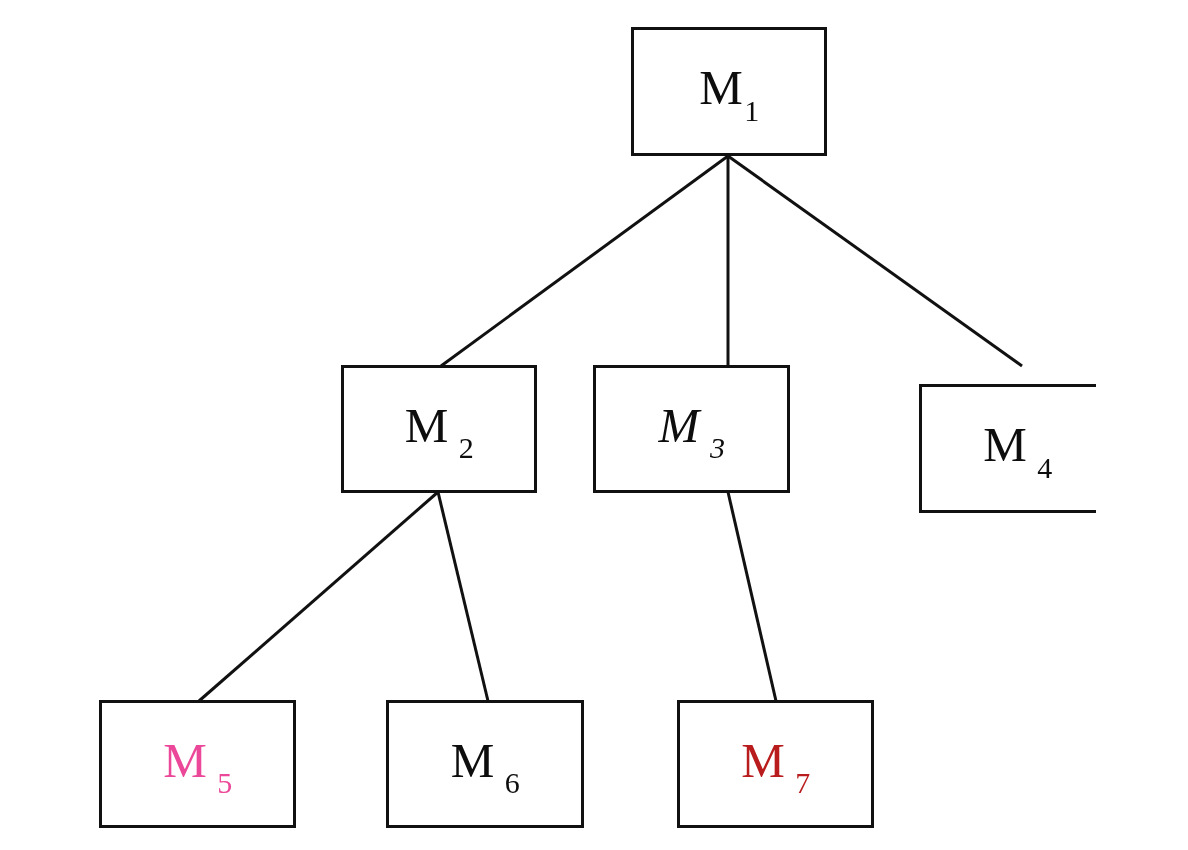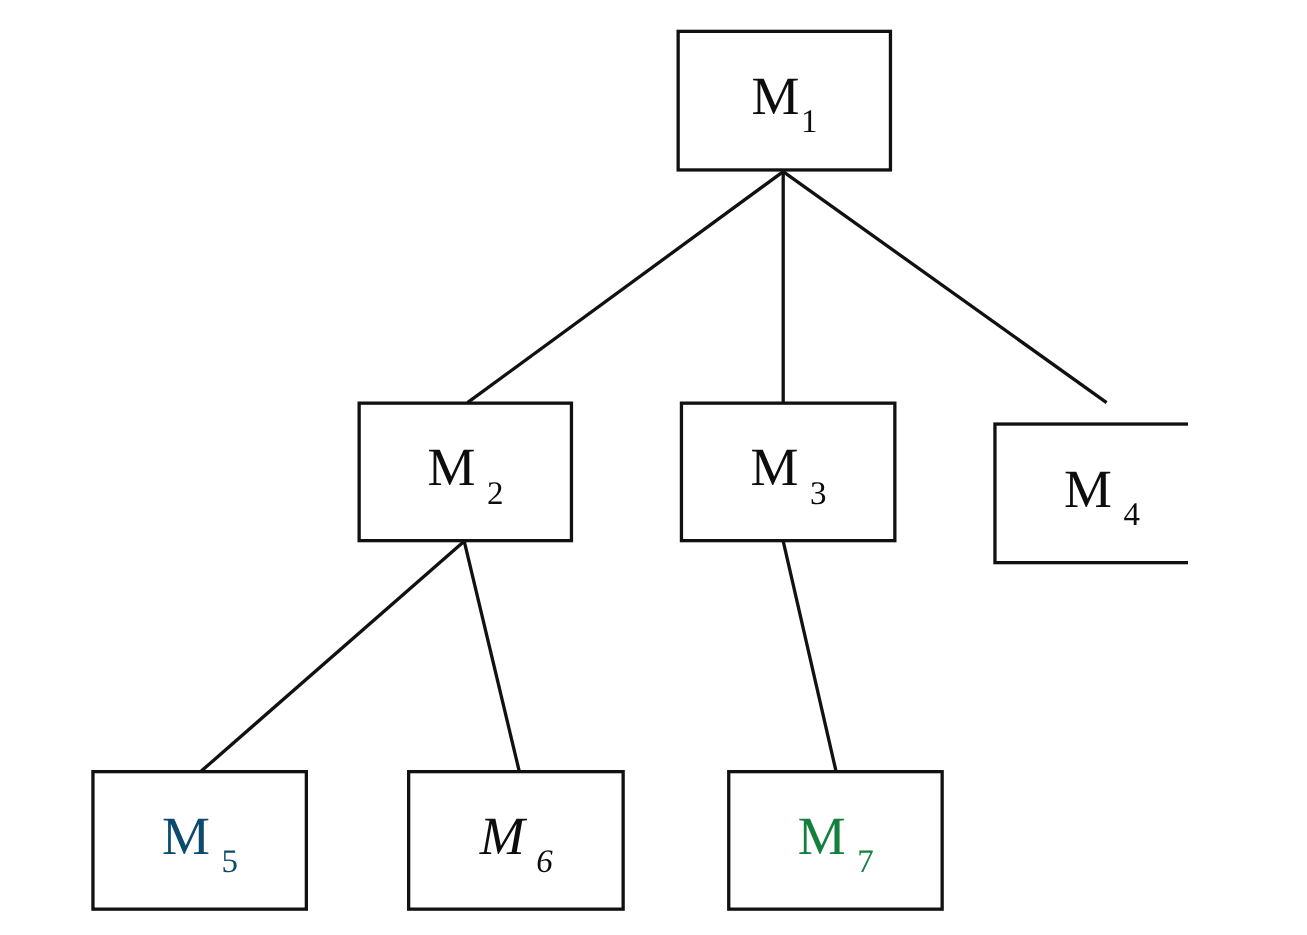--- a/index.html
+++ b/index.html
@@ -10,20 +10,21 @@
   }
   body {
     font-family: "Liberation Serif", "DejaVu Serif", serif;
   }
   #canvas {
     position: relative;
     width: 1080px;
     height: 850px;
     background: #ffffff;
     overflow: hidden;
+    margin-left: 16px;
   }
   #edge-layer {
     position: absolute;
     left: 0;
     top: 0;
     width: 1188px;
     height: 850px;
   }
   .node {
     position: absolute;
@@ -70,29 +71,29 @@
       <line x1="422" y1="492" x2="472" y2="701" stroke="#111111" stroke-width="3" stroke-linecap="butt"></line>
       <line x1="712" y1="492" x2="760" y2="701" stroke="#111111" stroke-width="3" stroke-linecap="butt"></line>
     </svg>
   <div id="node-layer">
       <div class="node" style="left: 615px; top: 27px; width: 196px; height: 129px; border-color: rgb(17, 17, 17); border-width: 3px;">
         <span class="node-label tight" style="color: rgb(13, 13, 13);"><span>M</span><span class="sub">1</span></span>
       </div>
       <div class="node" style="left: 325px; top: 365px; width: 196px; height: 128px; border-color: rgb(17, 17, 17); border-width: 3px;">
         <span class="node-label loose" style="color: rgb(13, 13, 13); text-align: right;"><span>M</span><span class="sub">2</span></span>
       </div>
-      <div class="node" style="left: 618px; top: 365px; width: 197px; height: 128px; border-color: rgb(17, 17, 17); border-width: 3px;">
+      <div class="node" style="left: 577px; top: 365px; width: 197px; height: 128px; border-color: rgb(17, 17, 17); border-width: 3px; font-style: italic;">
         <span class="node-label loose" style="color: rgb(13, 13, 13);"><span>M</span><span class="sub">3</span></span>
       </div>
       <div class="node" style="left: 903px; top: 384px; width: 197px; height: 129px; border-color: rgb(17, 17, 17); border-width: 3px;">
         <span class="node-label loose" style="color: rgb(13, 13, 13);"><span>M</span><span class="sub">4</span></span>
       </div>
       <div class="node" style="left: 83px; top: 700px; width: 197px; height: 128px; border-color: rgb(17, 17, 17); border-width: 3px;">
-        <span class="node-label loose" style="color: #0c4a6e;"><span>M</span><span class="sub">5</span></span>
+        <span class="node-label loose" style="color: #ec4899;"><span>M</span><span class="sub">5</span></span>
       </div>
       <div class="node" style="left: 370px; top: 700px; width: 198px; height: 128px; border-color: rgb(17, 17, 17); border-width: 3px;">
-        <span class="node-label loose" style="color: rgb(13, 13, 13); font-style: italic;"><span>M</span><span class="sub">6</span></span>
+        <span class="node-label loose" style="color: rgb(13, 13, 13);"><span>M</span><span class="sub">6</span></span>
       </div>
       <div class="node" style="left: 661px; top: 700px; width: 197px; height: 128px; border-color: rgb(17, 17, 17); border-width: 3px;">
-        <span class="node-label loose" style="color: #15803d;"><span>M</span><span class="sub">7</span></span>
+        <span class="node-label loose" style="color: #b91c1c;"><span>M</span><span class="sub">7</span></span>
       </div>
     </div>
 </div>
 
 </body></html>

